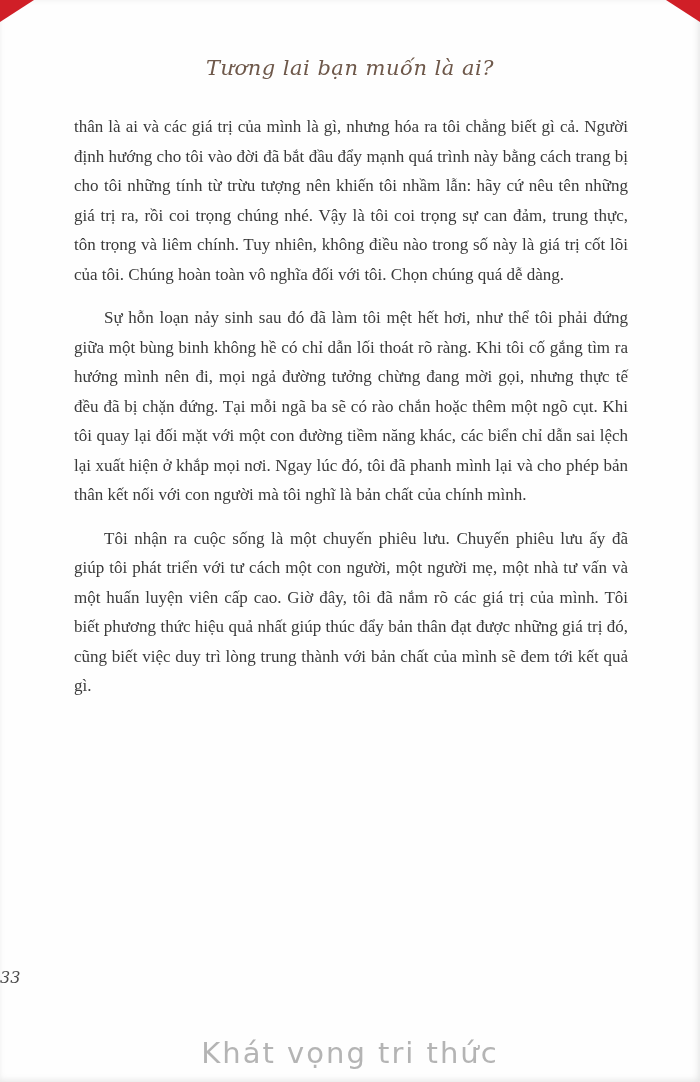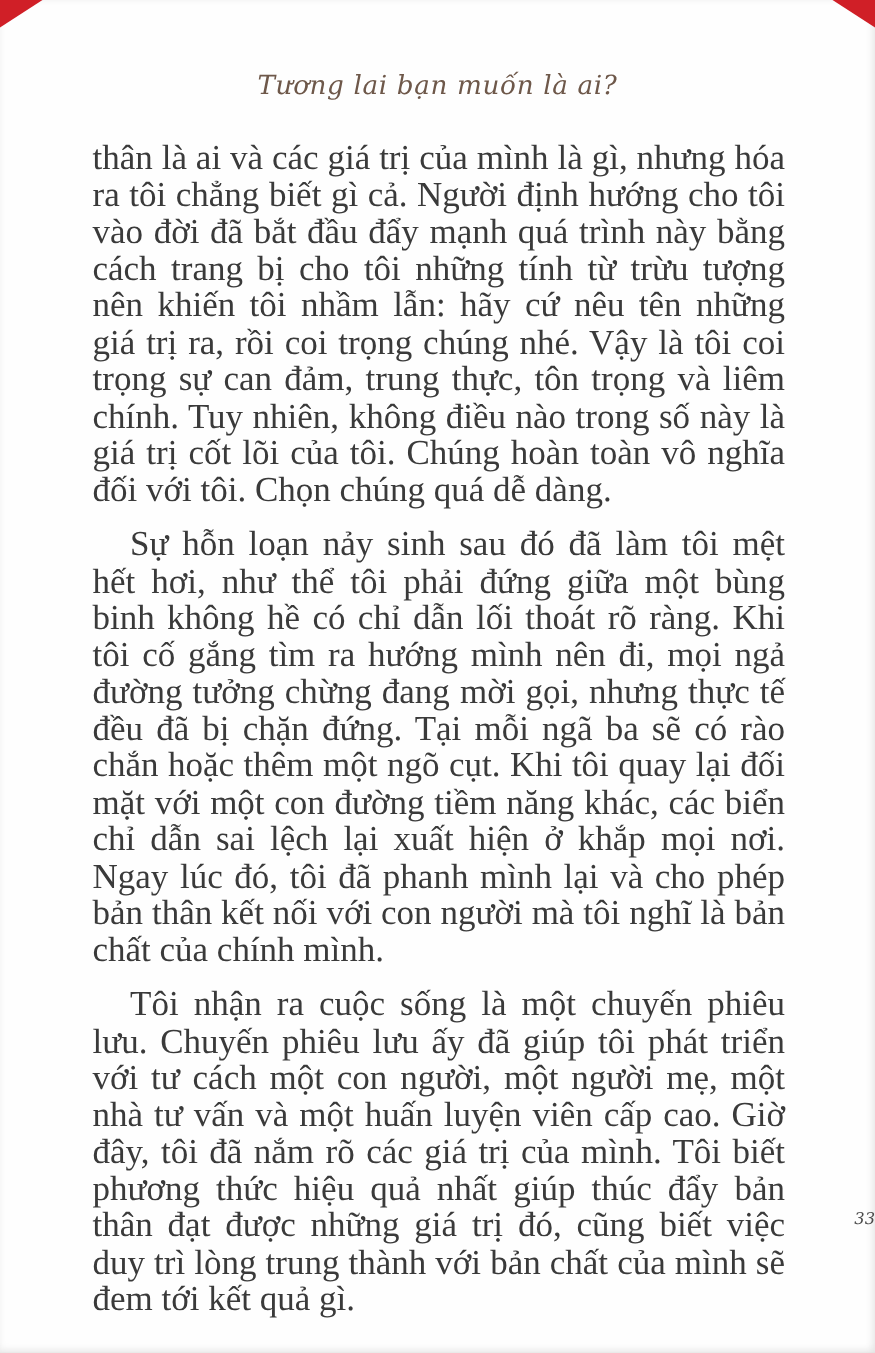--- a/index.html
+++ b/index.html
@@ -39,35 +39,35 @@
     font-size: 21px;
     color: #6e584a;
     letter-spacing: 0.5px;
   }
   .body-text {
     position: absolute;
     top: 112px;
     left: 74px;
     width: 554px;
     color: #3a3a3a;
-    font-size: 28px;
+    font-size: 17px;
     line-height: 29.5px;
     text-align: justify;
   }
   .para { margin-bottom: 14px; text-indent: 30px; }
   .para.no-indent { text-indent: 0; }
   .page-number {
     position: absolute;
     top: 968px;
     left: 0;
     width: 100%;
-    text-align: right;
+    text-align: left;
     font-family: "DejaVu Serif", serif;
     font-style: italic;
-    font-size: 13px;
+    font-size: 16px;
     color: #4a4a4a;
     z-index: 3;
   }
   .wm-brand {
     position: absolute;
     top: 948px;
     left: 0;
     width: 100%;
     text-align: center;
     font-family: "DejaVu Serif", serif;
@@ -102,14 +102,15 @@
 
   <div class="body-text">
     <p class="para no-indent">thân là ai và các giá trị của mình là gì, nhưng hóa ra tôi chẳng biết gì cả. Người định hướng cho tôi vào đời đã bắt đầu đẩy mạnh quá trình này bằng cách trang bị cho tôi những tính từ trừu tượng nên khiến tôi nhầm lẫn: hãy cứ nêu tên những giá trị ra, rồi coi trọng chúng nhé. Vậy là tôi coi trọng sự can đảm, trung thực, tôn trọng và liêm chính. Tuy nhiên, không điều nào trong số này là giá trị cốt lõi của tôi. Chúng hoàn toàn vô nghĩa đối với tôi. Chọn chúng quá dễ dàng.</p>
     <p class="para">Sự hỗn loạn nảy sinh sau đó đã làm tôi mệt hết hơi, như thể tôi phải đứng giữa một bùng binh không hề có chỉ dẫn lối thoát rõ ràng. Khi tôi cố gắng tìm ra hướng mình nên đi, mọi ngả đường tưởng chừng đang mời gọi, nhưng thực tế đều đã bị chặn đứng. Tại mỗi ngã ba sẽ có rào chắn hoặc thêm một ngõ cụt. Khi tôi quay lại đối mặt với một con đường tiềm năng khác, các biển chỉ dẫn sai lệch lại xuất hiện ở khắp mọi nơi. Ngay lúc đó, tôi đã phanh mình lại và cho phép bản thân kết nối với con người mà tôi nghĩ là bản chất của chính mình.</p>
     <p class="para">Tôi nhận ra cuộc sống là một chuyến phiêu lưu. Chuyến phiêu lưu ấy đã giúp tôi phát triển với tư cách một con người, một người mẹ, một nhà tư vấn và một huấn luyện viên cấp cao. Giờ đây, tôi đã nắm rõ các giá trị của mình. Tôi biết phương thức hiệu quả nhất giúp thúc đẩy bản thân đạt được những giá trị đó, cũng biết việc duy trì lòng trung thành với bản chất của mình sẽ đem tới kết quả gì.</p>
   </div>
 
 
   <div class="page-number">33</div>
 
+  <div class="wm-tagline">Khát vọng tri thức</div>
 
 </div>
 
 </body></html>

